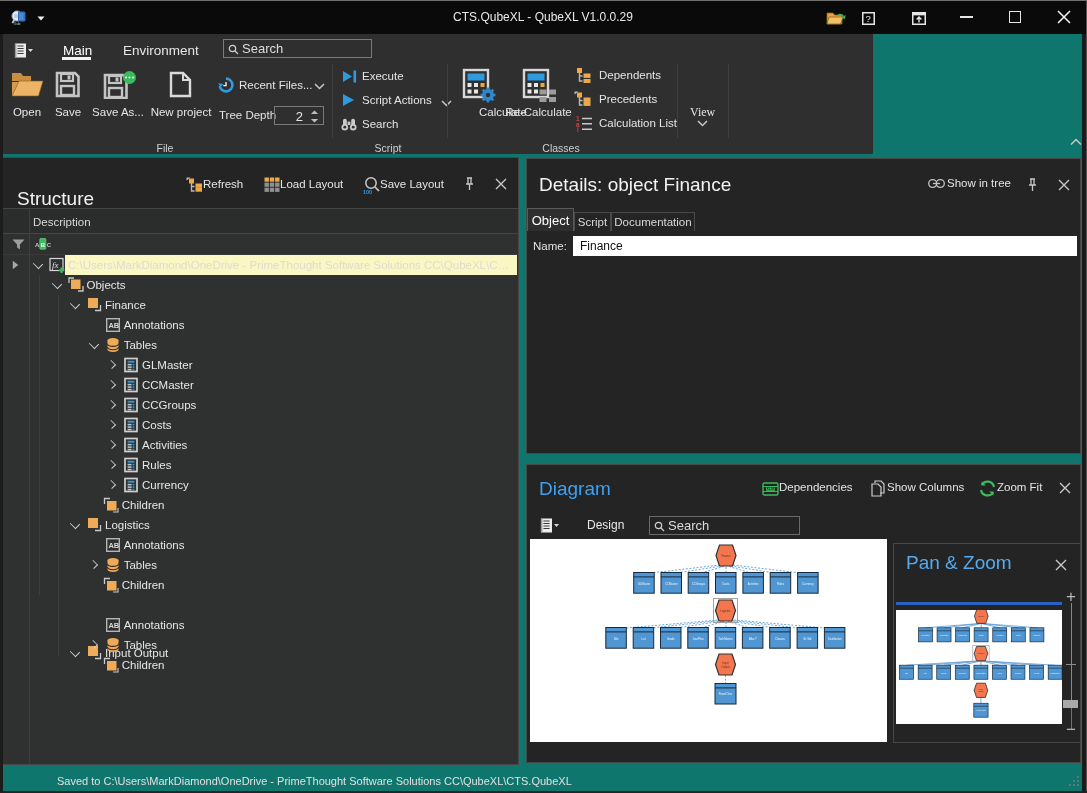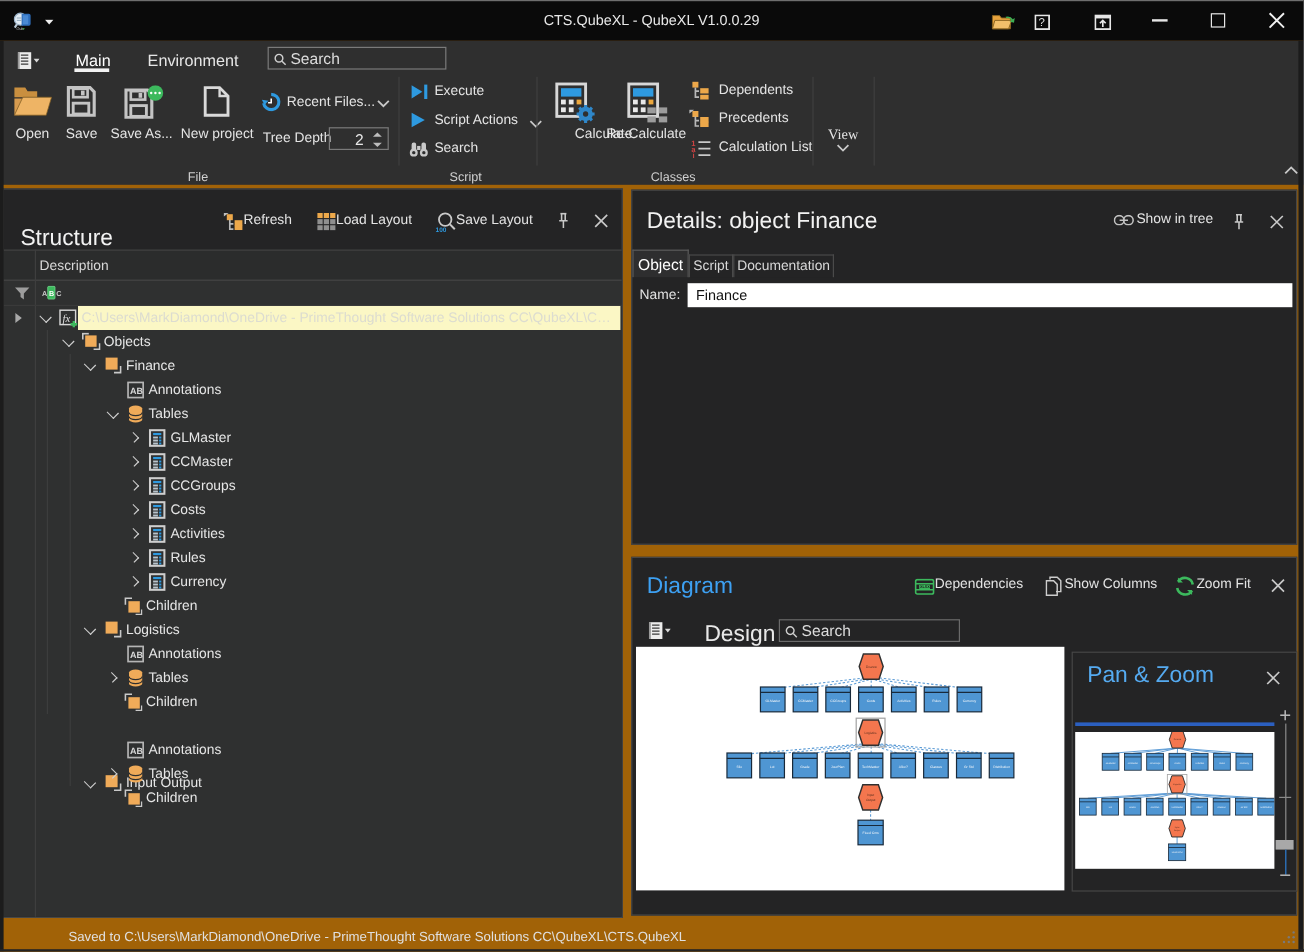--- a/index.html
+++ b/index.html
@@ -1,23 +1,23 @@
 <!DOCTYPE html>
 <html><head>
 <meta charset="utf-8">
 <style>
 *{margin:0;padding:0;box-sizing:border-box;}
 html,body{width:1087px;height:793px;background:#2f2f2f;font-family:"Liberation Sans",sans-serif;overflow:hidden;}
-#win{position:relative;width:1087px;height:793px;background:#a16207;overflow:hidden;}
+#win{position:relative;width:1087px;height:793px;background:#0f766e;overflow:hidden;}
 .abs{position:absolute;}
 
 #titlebar{position:absolute;left:0;top:0;width:1087px;height:34px;background:#0a0a0a;}
 #titletext{position:absolute;top:10px;font-size:12px;color:#e8e8e8;white-space:nowrap;}
 
-#ribbon{position:absolute;left:0;top:34px;width:1087px;height:120px;background:#2f2f2f;}
+#ribbon{position:absolute;left:0;top:34px;width:873px;height:120px;background:#2f2f2f;}
 .tabtxt{position:absolute;top:9px;font-size:13.5px;color:#e6e6e6;}
 #srchbox1{position:absolute;left:223px;top:5px;width:149px;height:19px;border:1px solid #7a7a7a;color:#dcdcdc;font-size:13px;}
 .srchtxt{position:absolute;left:18px;top:1px;font-size:13px;color:#dcdcdc;}
 .gsep{position:absolute;top:30px;width:1px;height:74px;background:#3f3f3f;}
 .glabel{position:absolute;top:108px;font-size:10.5px;color:#d0d0d0;width:80px;text-align:center;}
 .bigcap{position:absolute;top:72px;font-size:11.5px;color:#e4e4e4;text-align:center;white-space:nowrap;}
 .srow{position:absolute;font-size:11.5px;color:#e4e4e4;}
 
 .panel{position:absolute;background:#242425;border:1px solid #474747;}
 .ptitle{font-size:19px;color:#f2f2f2;position:absolute;}
@@ -558,21 +558,21 @@
     <div class="hbtn" style="left:470px;top:16px;">Zoom Fit</div>
     <svg class="abs" style="left:532px;top:17px" width="12" height="12" viewBox="0 0 12 12">
         <path d="M1 1 L11 11 M11 1 L1 11" stroke="#c8c8c8" stroke-width="1.4"></path>
       </svg>
     <svg class="abs" style="left:13px;top:53px" width="19" height="15" viewBox="0 0 19 15">
       <rect x="1" y="0.5" width="11" height="14" fill="#ececec"></rect>
       <path d="M3.4 3 h6.2 M3.4 5.5 h6.2 M3.4 8 h6.2 M3.4 10.5 h6.2" stroke="#3a3a3a" stroke-width="1.1"></path>
       <path d="M1.6 0.5 v14" stroke="#9a9a9a" stroke-width="1.6"></path>
       <path d="M14 6 h5 l-2.5 3z" fill="#d8d8d8"></path>
     </svg>
-    <div class="abs" style="left:60px;top:53px;font-size:19px;color:#e8e8e8;">Design</div>
+    <div class="abs" style="left:60px;top:53px;font-size:12px;color:#e8e8e8;">Design</div>
     <div class="abs" style="left:122px;top:51px;width:151px;height:19px;border:1px solid #6a6a6a;">
       <svg class="abs" style="left:4px;top:4px" width="11" height="11" viewBox="0 0 11 11">
           <circle cx="4.5" cy="4.5" r="3.2" fill="none" stroke="#cfcfcf" stroke-width="1.2"></circle>
           <path d="M7 7 L10 10" stroke="#cfcfcf" stroke-width="1.2"></path>
         </svg>
       <span class="srchtxt">Search</span>
     </div>
     <div class="abs" style="left:3px;top:74px;width:357px;height:203px;background:#ffffff;">
       <svg width="357" height="203" viewBox="0 0 357 203">
         <g id="dgall">

